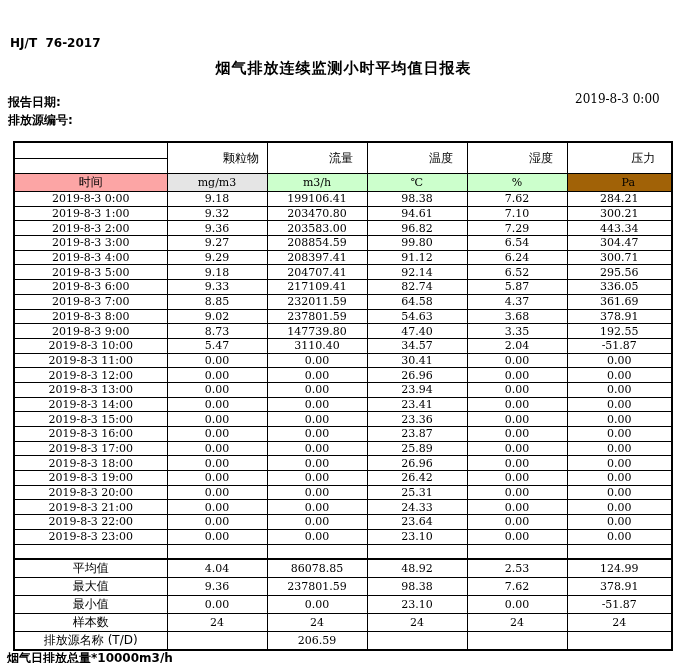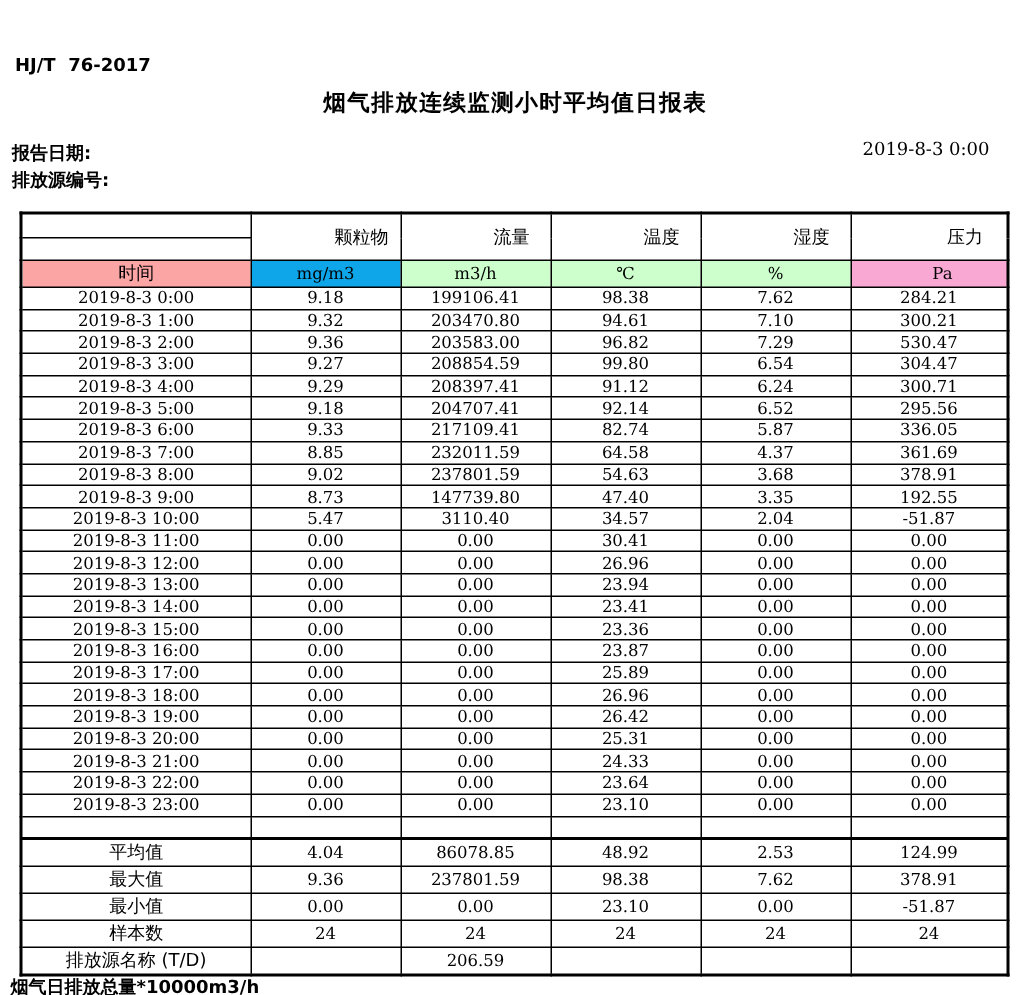--- a/index.html
+++ b/index.html
@@ -92,25 +92,25 @@
         <td class="colhead" rowspan="2">流量</td>
         <td class="colhead" rowspan="2">温度</td>
         <td class="colhead" rowspan="2">湿度</td>
         <td class="colhead" rowspan="2">压力</td>
       </tr>
       <tr class="h2">
         <td></td>
       </tr>
       <tr class="unit">
         <td class="time-head" style="background: #fca5a5;">时间</td>
-        <td style="background: #0ea5e9;">mg/m3</td>
+        <td style="background: #e5e5e5;">mg/m3</td>
         <td style="background: rgb(204, 255, 204);">m3/h</td>
         <td style="background: rgb(204, 255, 204);">℃</td>
         <td style="background: rgb(204, 255, 204);">%</td>
-        <td style="background: #f9a8d4; padding-left: 18px;">Pa</td>
+        <td style="background: #a16207; padding-left: 18px;">Pa</td>
       </tr>
     </tbody>
     <tbody id="data-body">
         <tr class="data-row">
           <td>2019-8-3 0:00</td>
           <td>9.18</td>
           <td>199106.41</td>
           <td>98.38</td>
           <td>7.62</td>
           <td>284.21</td>
@@ -122,21 +122,21 @@
           <td>94.61</td>
           <td>7.10</td>
           <td>300.21</td>
         </tr>
         <tr class="data-row">
           <td>2019-8-3 2:00</td>
           <td>9.36</td>
           <td>203583.00</td>
           <td>96.82</td>
           <td>7.29</td>
-          <td>530.47</td>
+          <td>443.34</td>
         </tr>
         <tr class="data-row">
           <td>2019-8-3 3:00</td>
           <td>9.27</td>
           <td>208854.59</td>
           <td>99.80</td>
           <td>6.54</td>
           <td>304.47</td>
         </tr>
         <tr class="data-row">

